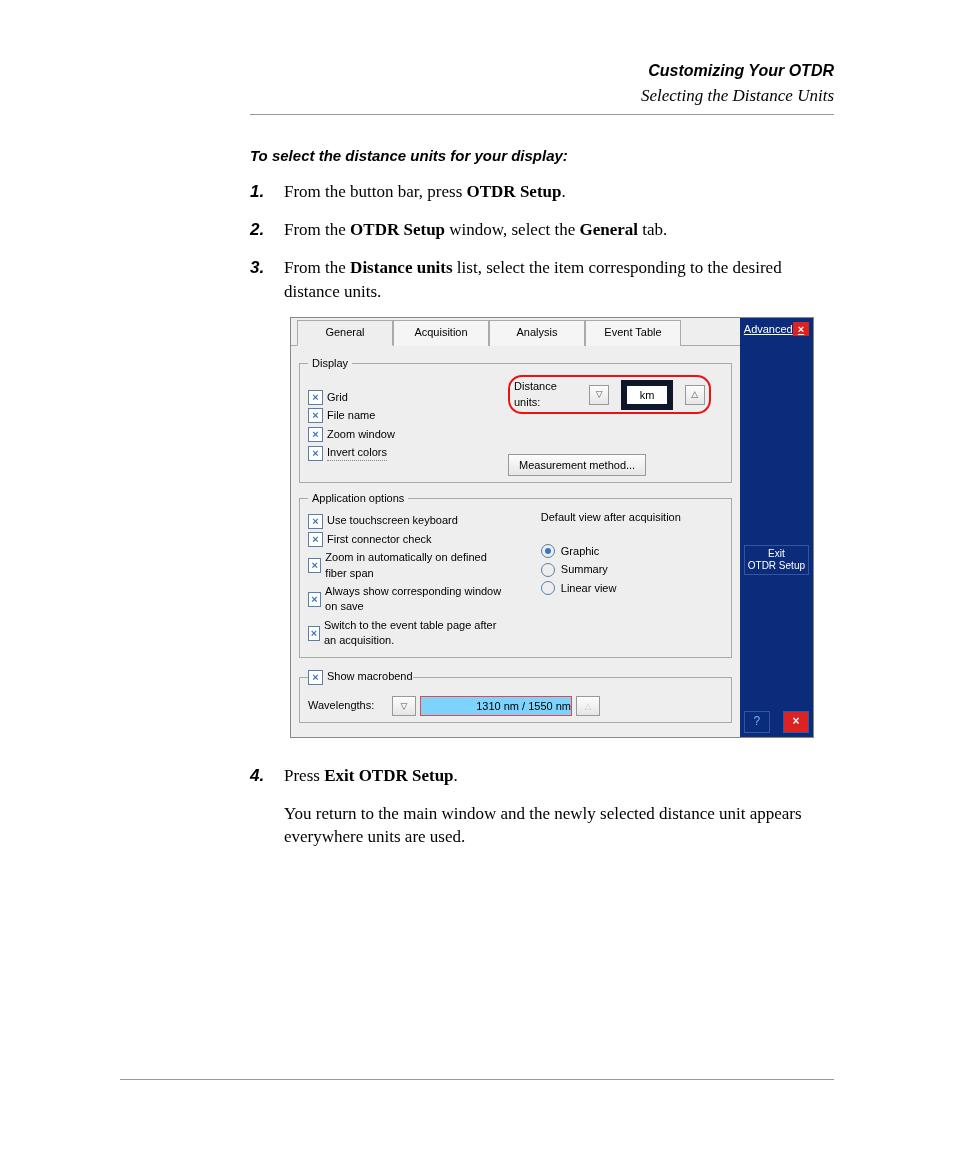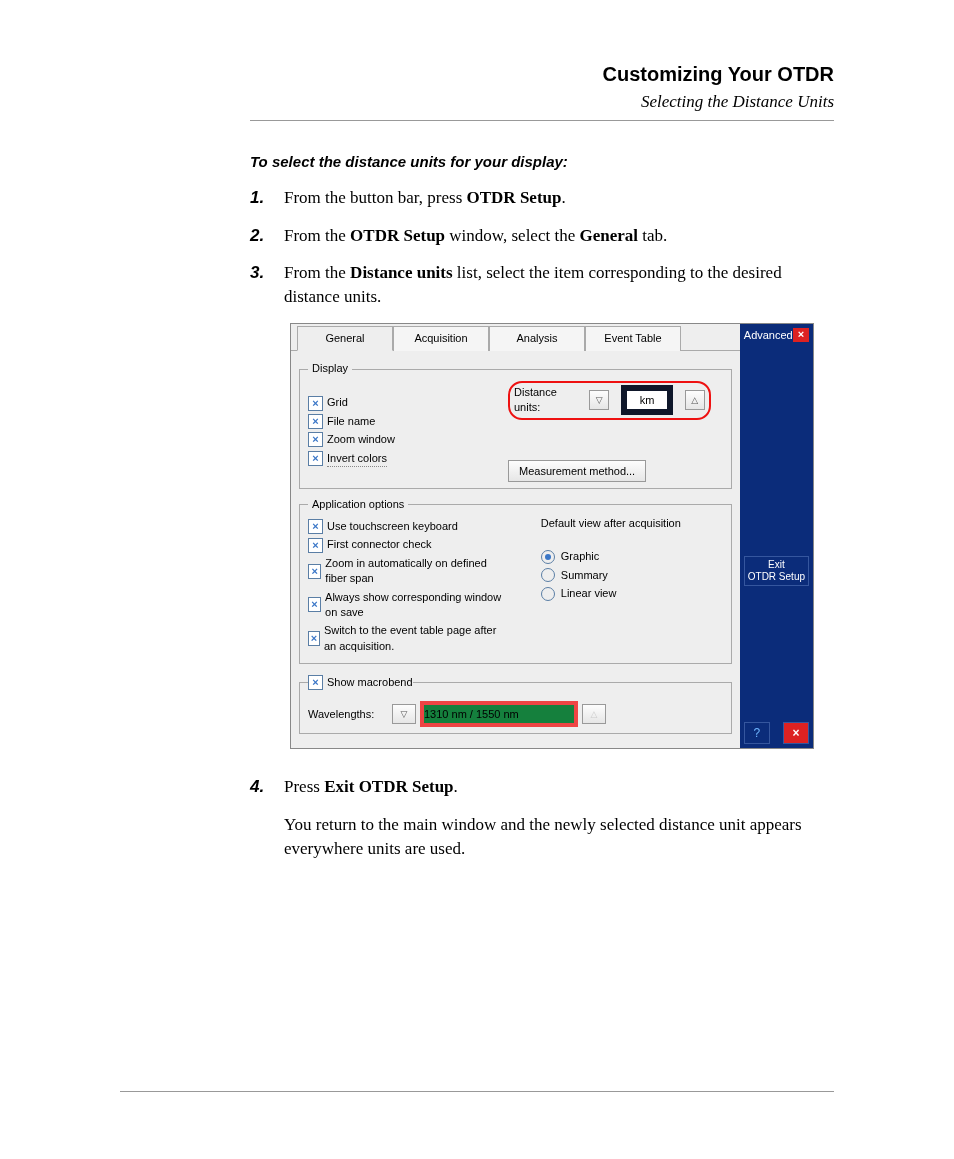--- a/index.html
+++ b/index.html
@@ -13,21 +13,22 @@
     line-height: 1.4;
   }
   .header {
     text-align: right;
     margin-bottom: 4px;
     margin-left: 130px;
   }
   .header .title {
     font-weight: bold;
     font-family: Arial, sans-serif;
-    font-size: 20px;
+    font-size: 16px;
+    font-style: italic;
   }
   .header .subtitle {
     font-style: italic;
     font-size: 17px;
     margin-top: 2px;
   }
   hr.header-rule {
     border: none;
     border-top: 1.5px solid #999;
     margin-left: 130px;
@@ -192,25 +193,25 @@
   .app-row { display: flex; gap: 30px; }
   .app-left { flex: 1; }
   .app-right { width: 170px; }
   .wave-row {
     display: flex;
     align-items: center;
     gap: 4px;
     margin-top: 4px;
   }
   .wave-box {
-    border: 4px solid #ef4444;
-    background: #15803d;
+    border: 1px solid #ef4444;
+    background: #7dd3fc;
     width: 150px;
     height: 18px;
-    text-align: left;
+    text-align: right;
     line-height: 18px;
   }
   .delta-box {
     border: 1px solid #999;
     background: #fff;
     width: 56px;
     height: 18px;
     text-align: left;
     line-height: 18px;
     padding: 0 4px;
@@ -221,20 +222,21 @@
     background: #0b2c7a;
     color: #fff;
     display: flex;
     flex-direction: column;
     padding: 4px;
   }
   .adv-row {
     display: flex;
     justify-content: space-between;
     align-items: flex-start;
+    text-decoration: underline;
   }
   .adv-close {
     background: #d22;
     color: #fff;
     width: 16px; height: 14px;
     display: inline-flex;
     align-items: center;
     justify-content: center;
     font-size: 11px;
     font-weight: bold;

